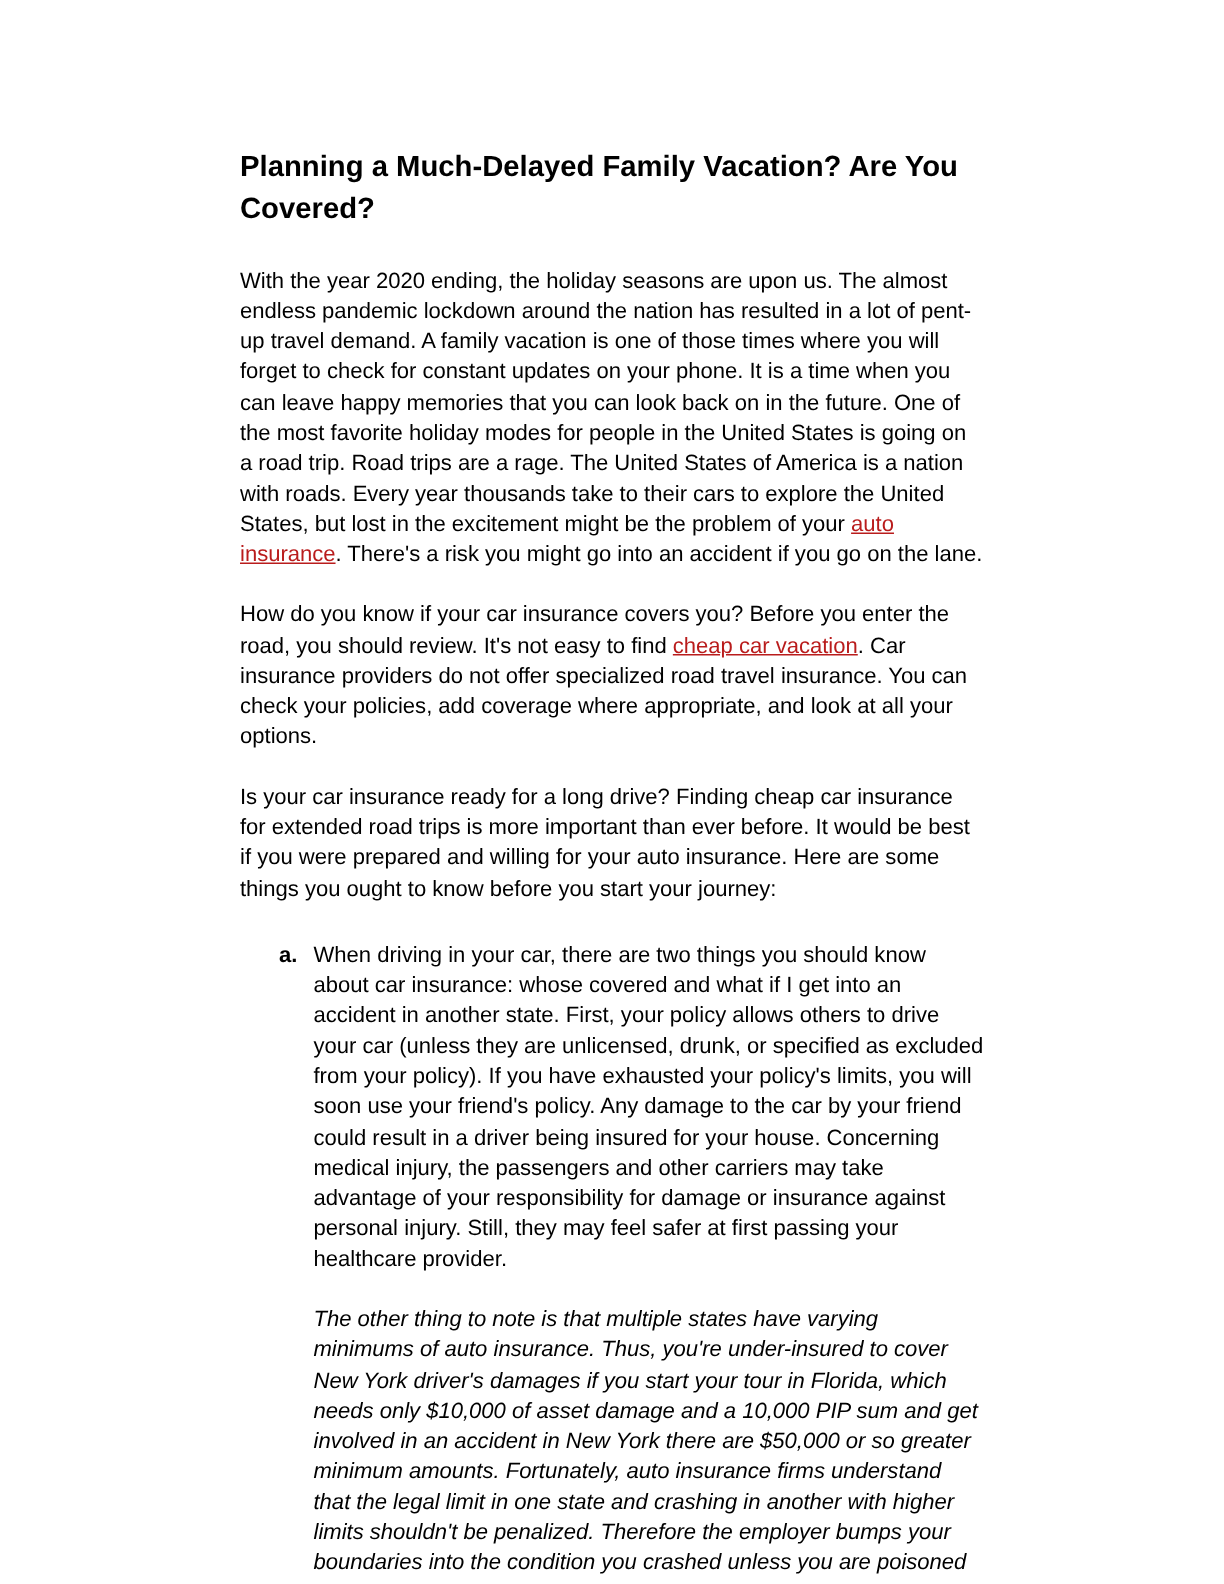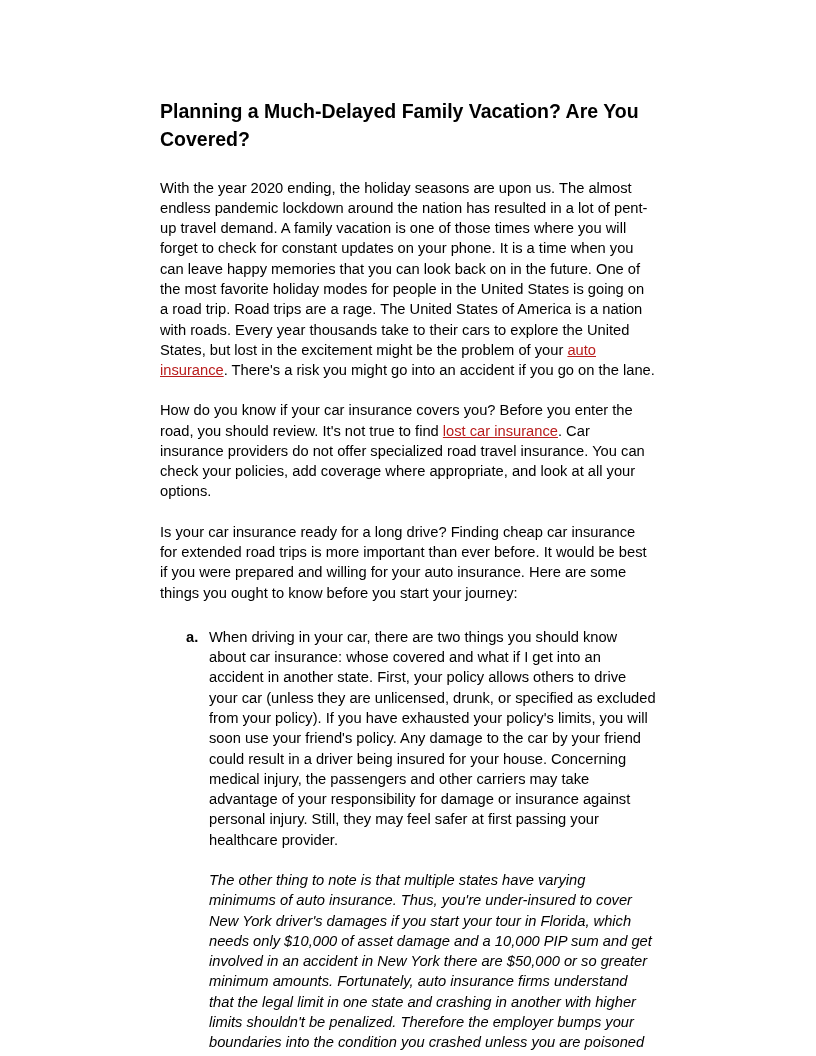--- a/index.html
+++ b/index.html
@@ -65,21 +65,21 @@
 </style>
 </head>
 <body>
 
 <div class="page">
 
   <h1 class="title">Planning a Much-Delayed Family Vacation? Are You Covered?</h1>
 
   <p class="para"><span>With the year 2020 ending, the holiday seasons are upon us. The almost endless pandemic lockdown around the nation has resulted in a lot of pent-up travel demand. A family vacation is one of those times where you will forget to check for constant updates on your phone. It is a time when you can leave happy memories that you can look back on in the future. One of the most favorite holiday modes for people in the United States is going on a road trip. Road trips are a rage. The United States of America is a nation with roads. Every year thousands take to their cars to explore the United States, but lost in the excitement might be the problem of your </span><a class="link">auto insurance</a><span>. There's a risk you might go into an accident if you go on the lane.</span></p>
 
-  <p class="para"><span>How do you know if your car insurance covers you? Before you enter the road, you should review. It's not true to find </span><a class="link">lost car insurance</a><span>. Car insurance providers do not offer specialized road travel insurance. You can check your policies, add coverage where appropriate, and look at all your options.</span></p>
+  <p class="para"><span>How do you know if your car insurance covers you? Before you enter the road, you should review. It's not easy to find </span><a class="link">cheap car vacation</a><span>. Car insurance providers do not offer specialized road travel insurance. You can check your policies, add coverage where appropriate, and look at all your options.</span></p>
 
   <p class="para"><span>Is your car insurance ready for a long drive? Finding cheap car insurance for extended road trips is more important than ever before. It would be best if you were prepared and willing for your auto insurance. Here are some things you ought to know before you start your journey:</span></p>
 
   <div class="list">
 
     <div class="list-item">
       <span class="item-marker">a.</span>
       <div class="item-body">
         <p class="para">When driving in your car, there are two things you should know about car insurance: whose covered and what if I get into an accident in another state. First, your policy allows others to drive your car (unless they are unlicensed, drunk, or specified as excluded from your policy). If you have exhausted your policy's limits, you will soon use your friend's policy. Any damage to the car by your friend could result in a driver being insured for your house. Concerning medical injury, the passengers and other carriers may take advantage of your responsibility for damage or insurance against personal injury. Still, they may feel safer at first passing your healthcare provider.</p>
         <p class="para">The other thing to note is that multiple states have varying minimums of auto insurance. Thus, you're under-insured to cover New York driver's damages if you start your tour in Florida, which needs only $10,000 of asset damage and a 10,000 PIP sum and get involved in an accident in New York there are $50,000 or so greater minimum amounts. Fortunately, auto insurance firms understand that the legal limit in one state and crashing in another with higher limits shouldn't be penalized. Therefore the employer bumps your boundaries into the condition you crashed unless you are poisoned or conduct some disqualifying policy. This is also true when you hit north of the Canadian border. However, in Mexico, it does not apply, to which we speak more.</p>

